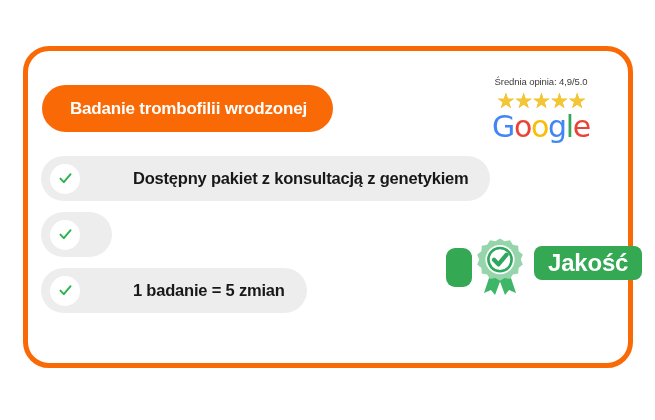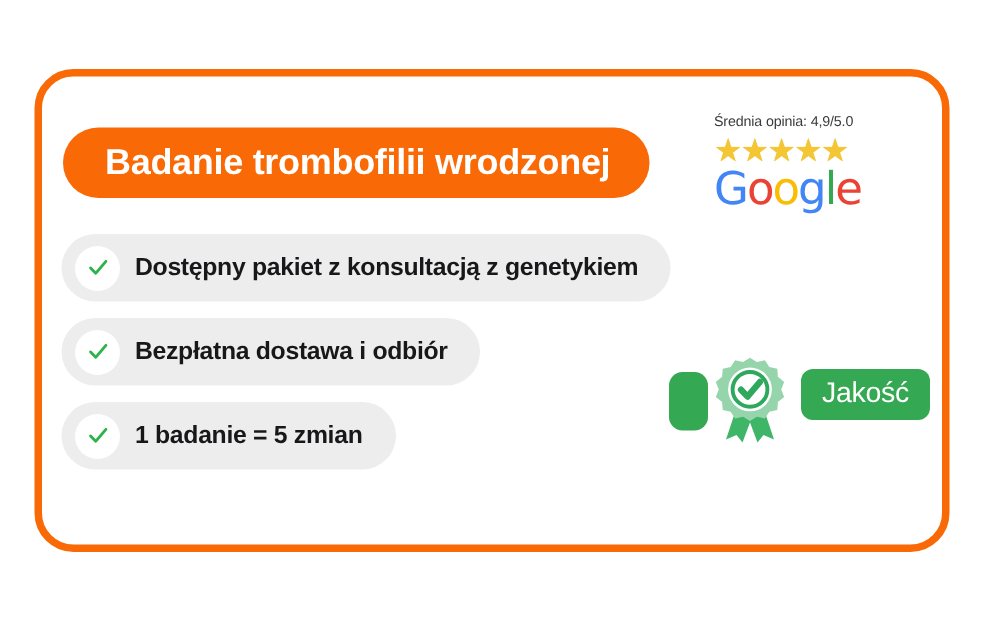--- a/index.html
+++ b/index.html
@@ -40,35 +40,35 @@
     align-items: center;
     background: #F96A07;
     border-top-right-radius: 24px;
     border-bottom-right-radius: 24px;
     border-top-left-radius: 24px;
     border-bottom-left-radius: 24px;
     z-index: 3;
   }
   #title-pill .title-text {
     color: #ffffff;
-    font-size: 24px;
+    font-size: 17px;
     font-weight: bold;
     letter-spacing: -0.2px;
     white-space: nowrap;
   }
 
   
   #google-review {
     position: absolute;
     right: 22px;
     top: 25px;
     width: 130px;
     display: flex;
     flex-direction: column;
-    align-items: flex-start;
+    align-items: center;
   }
   #review-caption {
     font-size: 9.5px;
     color: #3b3b3b;
     letter-spacing: -0.1px;
     white-space: nowrap;
     margin-bottom: 3px;
   }
   #star-row {
     display: flex;
@@ -127,20 +127,21 @@
     justify-content: center;
     flex: none;
   }
   .check-circle svg { display: block; }
   .feature-text {
     font-size: 16.5px;
     font-weight: bold;
     color: #18181A;
     letter-spacing: -0.2px;
     white-space: nowrap;
+    margin-left: 43px;
   }
 
   
   #quality-badge {
     position: absolute;
     left: 404px;
     top: 186px;
     width: 196px;
     height: 112px;
   }
@@ -171,22 +172,22 @@
     height: 34px;
     padding: 0 14px;
     background: #34A853;
     border-radius: 8px;
     display: flex;
     align-items: center;
     justify-content: center;
   }
   #jakosc-badge .jakosc-text {
     color: #ffffff;
-    font-size: 19px;
-    font-weight: normal;
+    font-size: 24px;
+    font-weight: bold;
     letter-spacing: -0.2px;
     white-space: nowrap;
   }
   #neqas-panel {
     position: absolute;
     left: 0;
     top: 54px;
     width: 196px;
     height: 58px;
     background: #F1F7F2;
@@ -275,21 +276,20 @@
       </span>
       <span class="feature-text">Dostępny pakiet z konsultacją z genetykiem</span>
     </div>
 
     <div class="feature-pill">
       <span class="check-circle">
         <svg width="17" height="17" viewBox="0 0 17 17">
           <path d="M3.4 8.6 L6.8 12.2 L13.6 4.2" fill="none" stroke="#2EB24C" stroke-width="1.9" stroke-linecap="round" stroke-linejoin="round"></path>
         </svg>
       </span>
-      <span class="feature-text">Bezpłatna dostawa i odbiór</span>
     </div>
 
     <div class="feature-pill">
       <span class="check-circle">
         <svg width="17" height="17" viewBox="0 0 17 17">
           <path d="M3.4 8.6 L6.8 12.2 L13.6 4.2" fill="none" stroke="#2EB24C" stroke-width="1.9" stroke-linecap="round" stroke-linejoin="round"></path>
         </svg>
       </span>
       <span class="feature-text">1 badanie = 5 zmian</span>
     </div>

